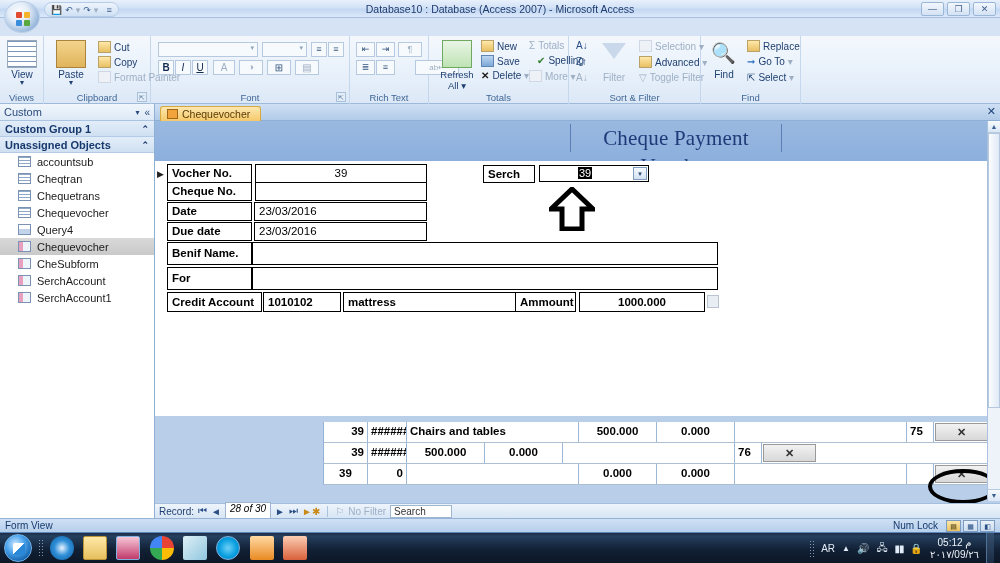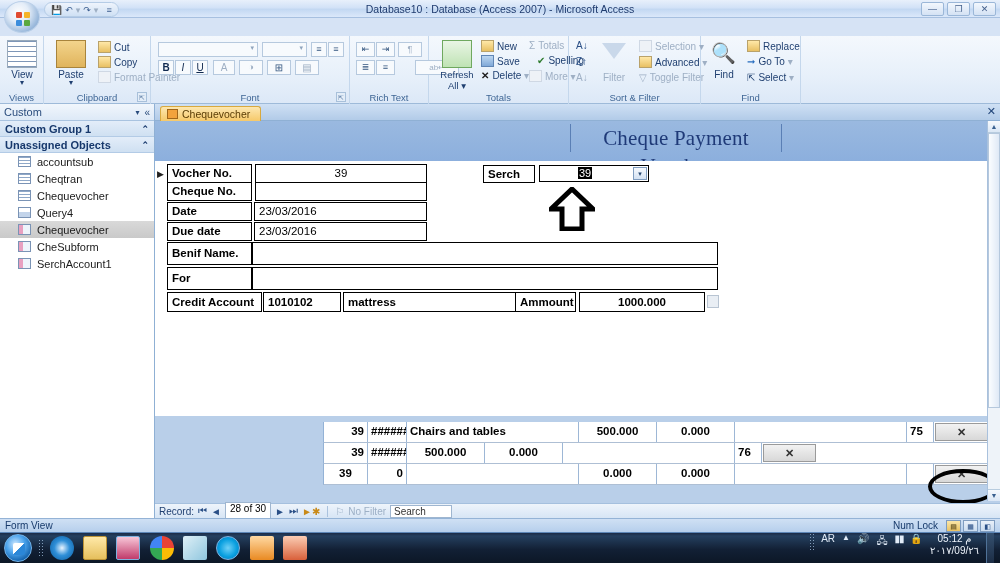--- a/index.html
+++ b/index.html
@@ -230,21 +230,21 @@
   
   .recnav {
     position: absolute; left: 155px; top: 503px; width: 845px; height: 15px;
     background: linear-gradient(to bottom,#eef4fb,#d7e5f5);
     border-top: 1px solid #a5c0de; display: flex; align-items: center;
     padding-left: 4px; gap: 4px; font-size: 10px; color: #1f3f70;
   }
   .recnav .nb { color: #2a4f86; font-size: 10px; }
   .recnav .cnt {
     background: #fff; border: 1px solid #9fb6d0; padding: 0 4px; height: 19px;
-    line-height: 12px; color: #000; font-size: 10px;
+    line-height: 12px; color: #000; font-size: 10px; font-style: italic;
   }
   .recnav .srch {
     background: #fff; border: 1px solid #9fb6d0; width: 62px; height: 13px;
     line-height: 12px; color: #333; font-size: 10px; padding-left: 3px;
   }
 
   
   .statusbar {
     position: absolute; left: 0; top: 518px; width: 1000px; height: 14px;
     background: linear-gradient(to bottom,#cfe0f4,#b6cfec);
@@ -279,21 +279,21 @@
   .grip {
     position: absolute; top: 6px; width: 5px; height: 19px;
     background-image: radial-gradient(circle, #9bb8d6 0.6px, transparent 0.7px);
     background-size: 3px 3px; opacity: .8;
   }
   .tbicon {
     position: absolute; top: 3px; width: 24px; height: 24px; border-radius: 2px;
   }
   .tbicon.act { background: rgba(160,200,245,.35); border: 1px solid #7fb2e0; }
   .tray {
-    position: absolute; right: 0; top: 0; height: 31px; display: flex; 
+    position: absolute; right: 0; top: 0; height: 31px; display: flex; align-items: center;
     color: #e2ecf8; font-size: 10px; gap: 7px; padding-right: 6px;
   }
   .clock { text-align: center; line-height: 12px; font-size: 10px; color: #eef4fb; }
 </style>
 </head>
 <body>
 
 <div id="app">
 
   <div class="titlebar">
@@ -476,33 +476,41 @@
     <div class="navitem">
       <span class="ico-tbl"></span>
       <span>accountsub</span>
       </div>
     <div class="navitem">
       <span class="ico-tbl"></span>
       <span>Cheqtran</span>
       </div>
     <div class="navitem">
       <span class="ico-tbl"></span>
+      <span>Chequetrans</span>
+      </div>
+    <div class="navitem">
+      <span class="ico-tbl"></span>
       <span>Chequevocher</span>
       </div>
     <div class="navitem">
       <span class="ico-qry"></span>
       <span>Query4</span>
       </div>
     <div class="navitem sel">
       <span class="ico-frm"></span>
       <span>Chequevocher</span>
       </div>
     <div class="navitem">
       <span class="ico-frm"></span>
       <span>CheSubform</span>
+      </div>
+    <div class="navitem">
+      <span class="ico-frm"></span>
+      <span>SerchAccount</span>
       </div>
     <div class="navitem">
       <span class="ico-frm"></span>
       <span>SerchAccount1</span>
       </div>
   </div>
 
   <div class="docarea">
 
     <div class="doctabs">

